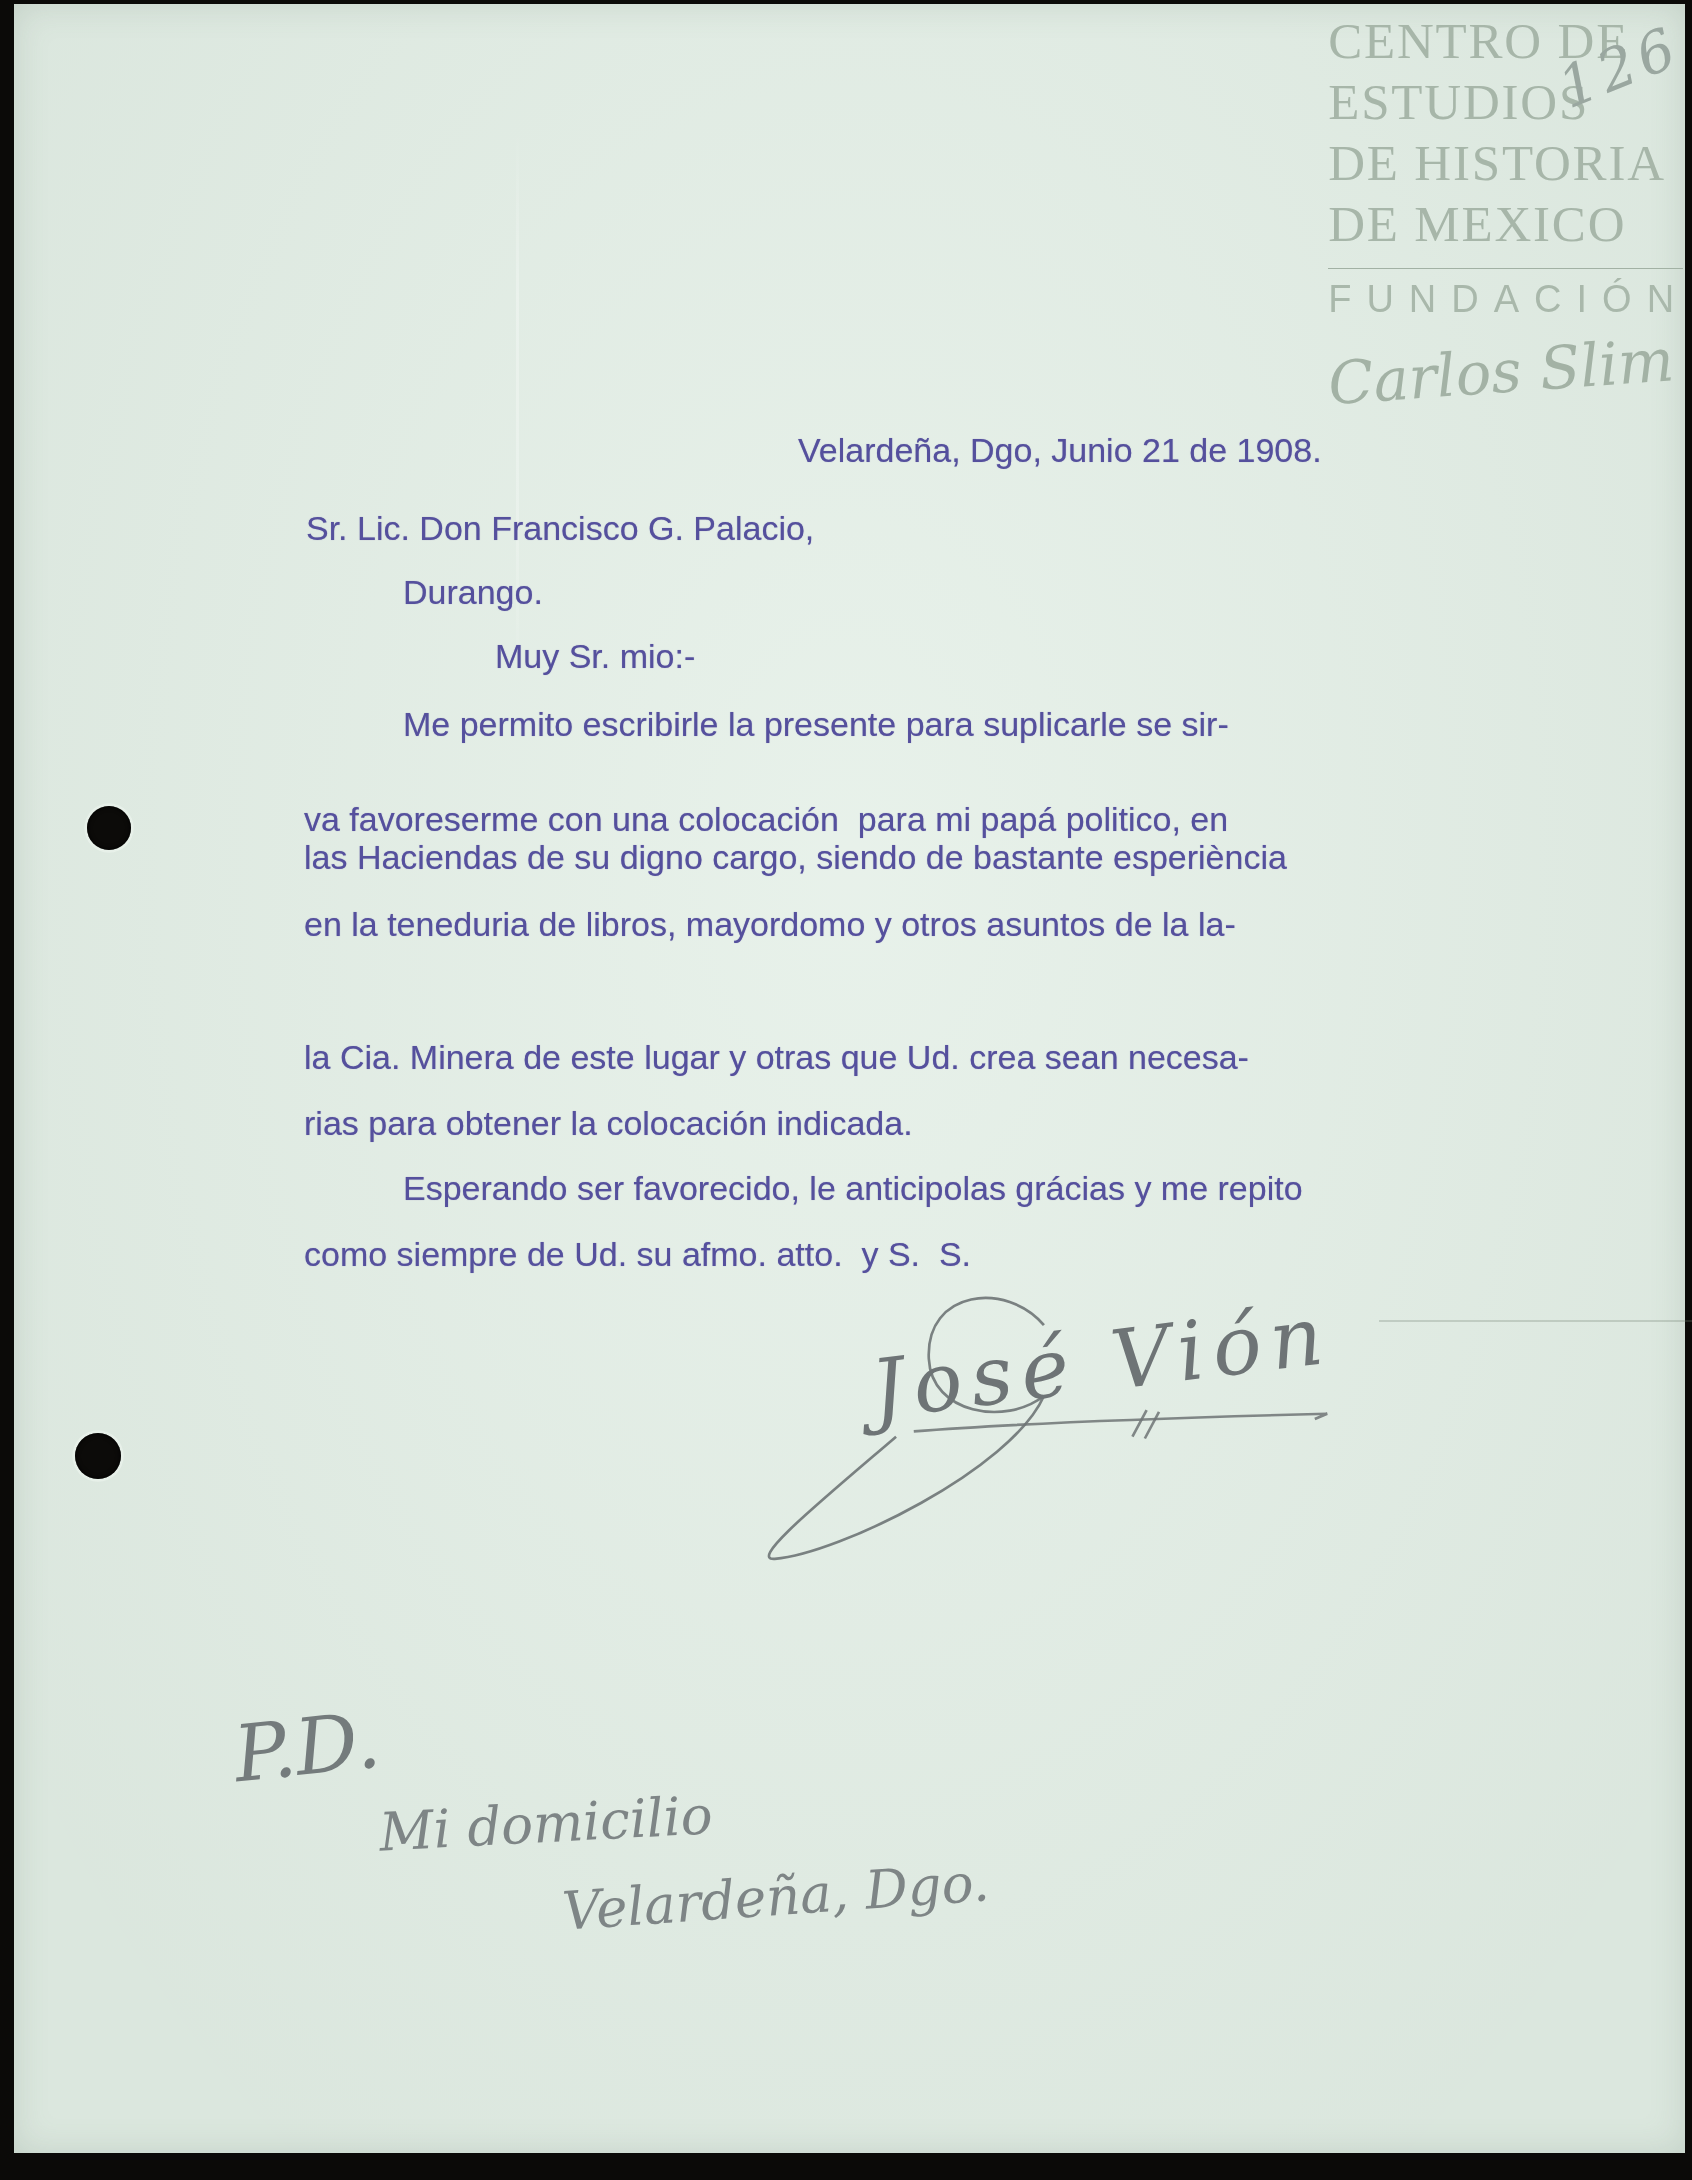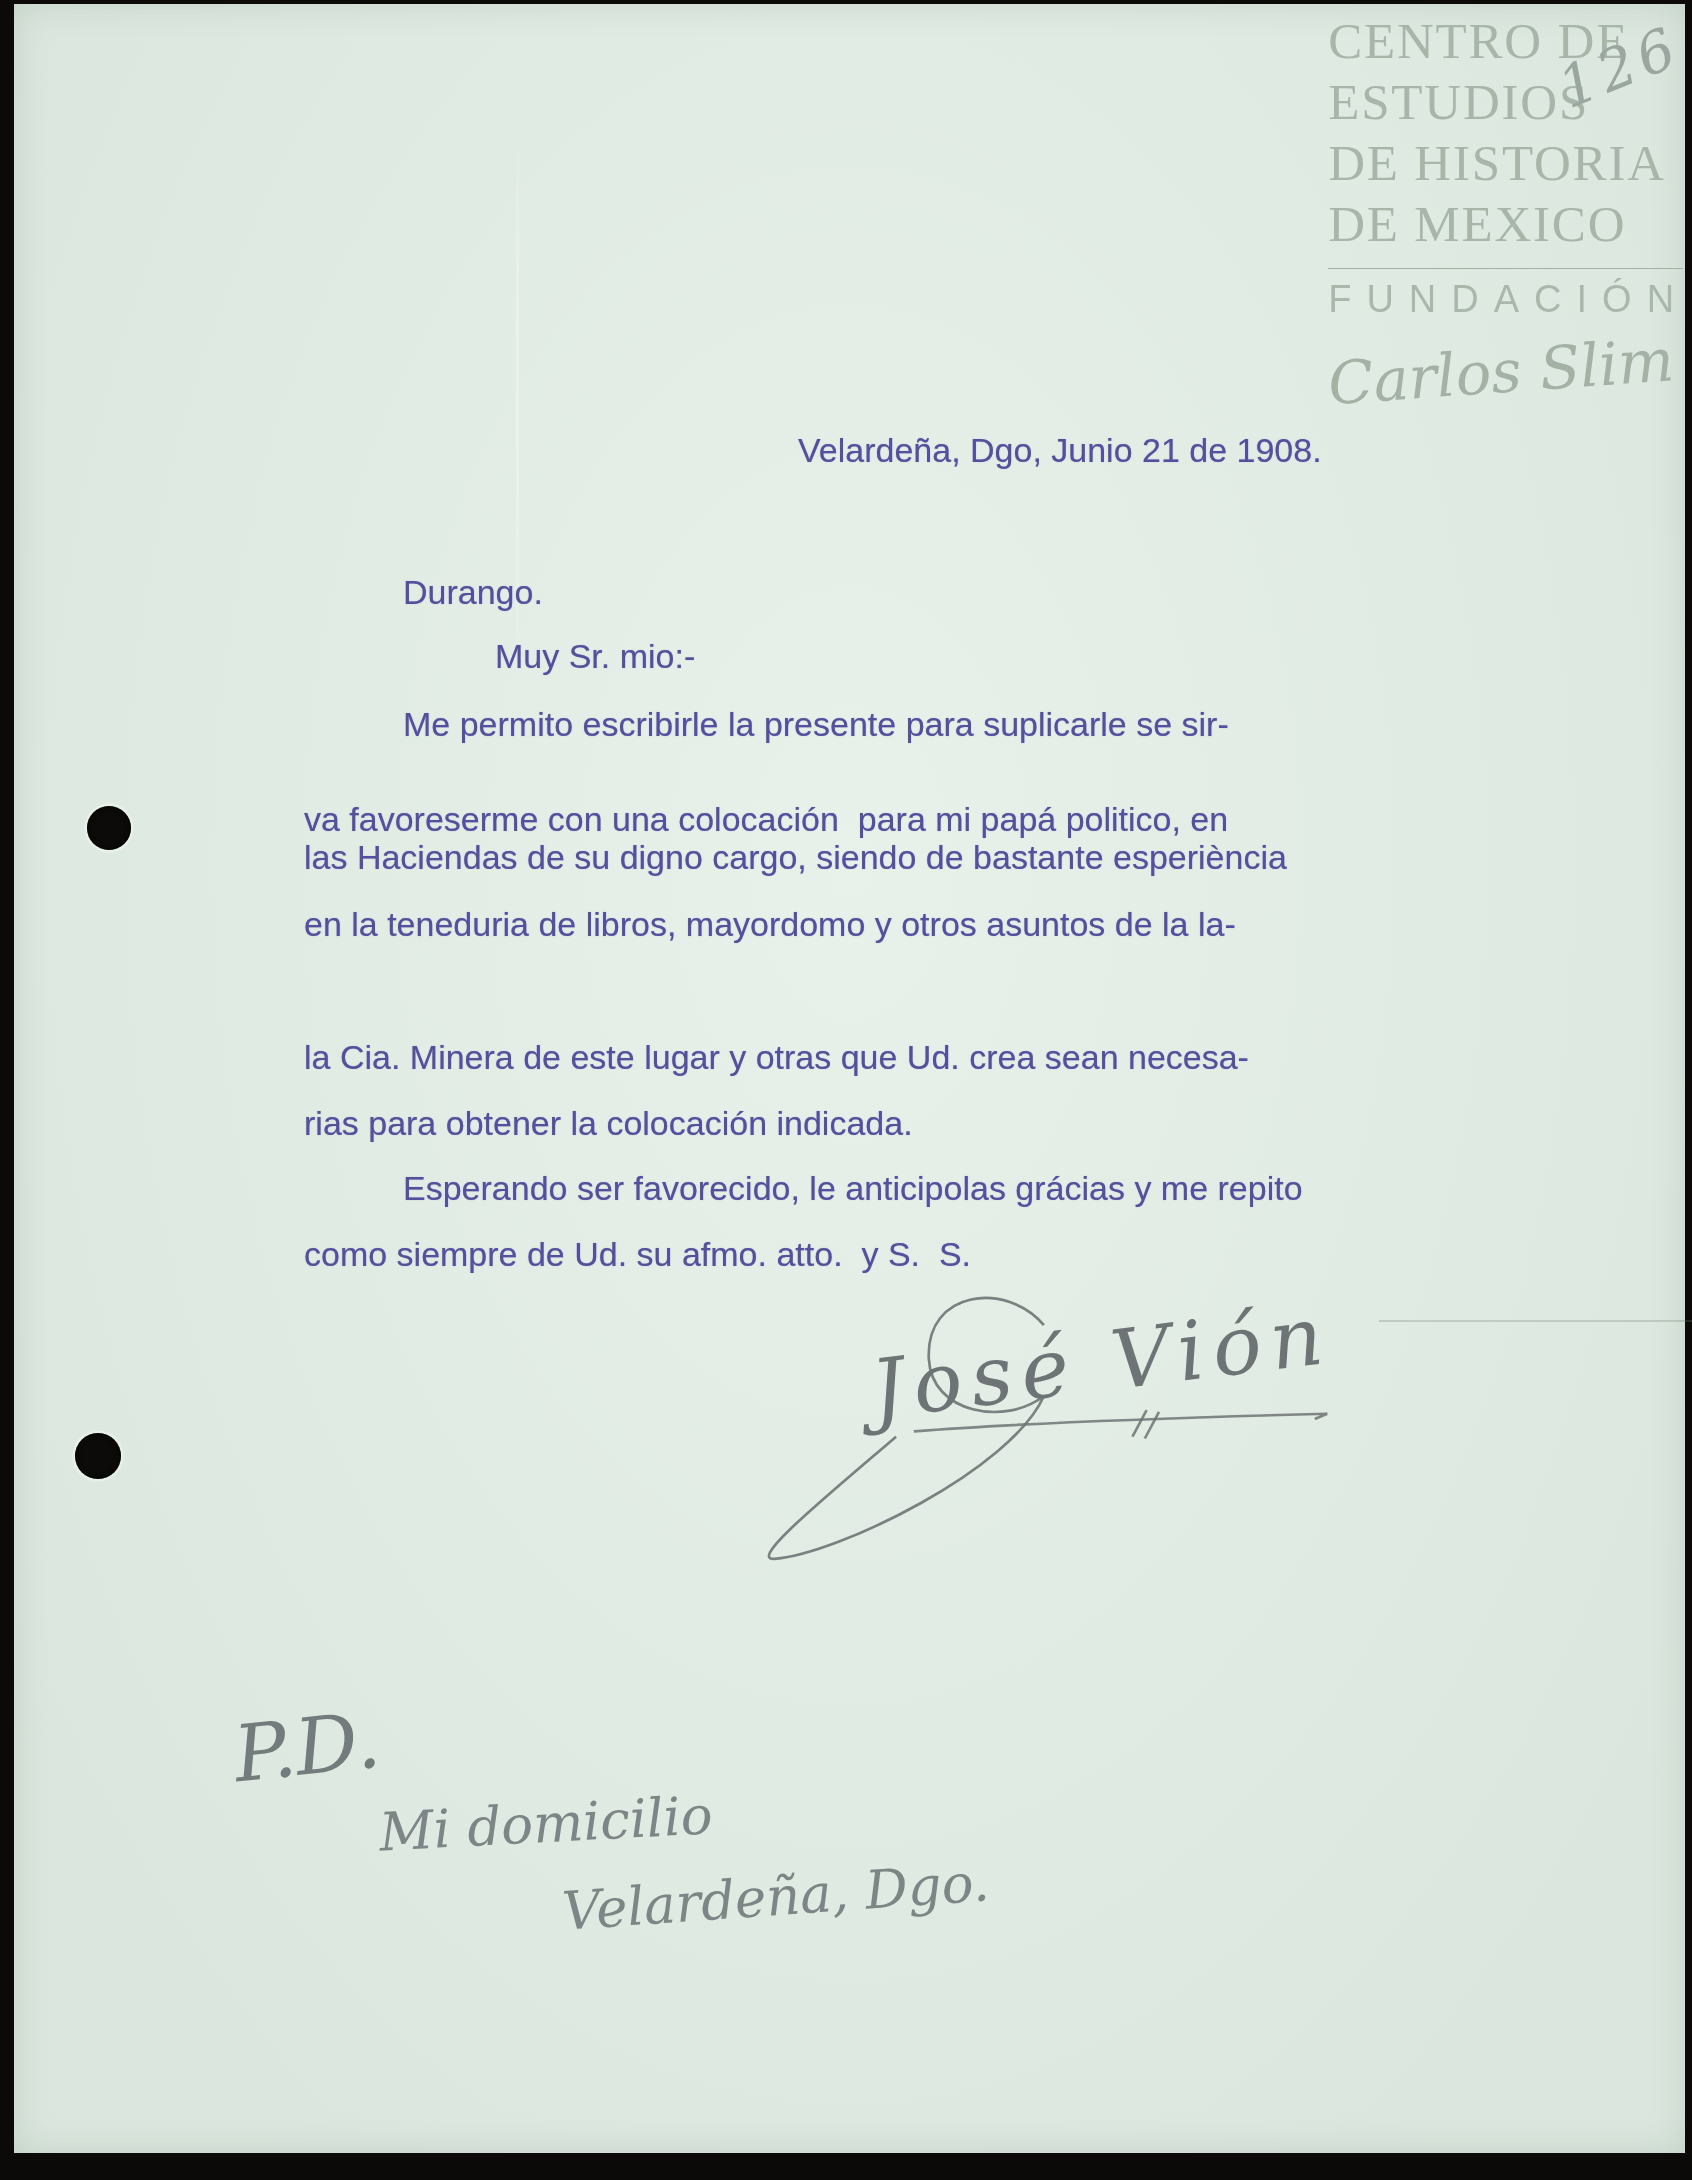--- a/index.html
+++ b/index.html
@@ -113,20 +113,21 @@
 
   <div class="pencil-num">126</div>
 
   <div class="crease-v"></div>
   <div class="crease-h"></div>
 
   <div class="hole hole-1"></div>
   <div class="hole hole-2"></div>
 
   <div class="typed" style="left:784px;top:427px;">Velardeña, Dgo, Junio 21 de 1908.</div>
+  <div class="typed" style="left:292px;top:505px;">Sr. Lic. Don Francisco G. Palacio,</div>
   <div class="typed" style="left:389px;top:569px;">Durango.</div>
   <div class="typed" style="left:481px;top:633px;">Muy Sr. mio:-</div>
 
   <div class="typed" style="left:389px;top:701px;">Me permito escribirle la presente para suplicarle se sir-</div>
   <div class="typed" style="left:290px;top:768px;margin-top:28px;">va favoreserme con una colocación  para mi papá politico, en</div>
   <div class="typed" style="left:290px;top:834px;text-align:right;">las Haciendas de su digno cargo, siendo de bastante esperiència</div>
   <div class="typed" style="left:290px;top:901px;">en la teneduria de libros, mayordomo y otros asuntos de la la-</div>
   <div class="typed" style="left:290px;top:1034px;">la Cia. Minera de este lugar y otras que Ud. crea sean necesa-</div>
   <div class="typed" style="left:290px;top:1100px;">rias para obtener la colocación indicada.</div>
   <div class="typed" style="left:389px;top:1165px;text-align:center;">Esperando ser favorecido, le anticipolas grácias y me repito</div>

